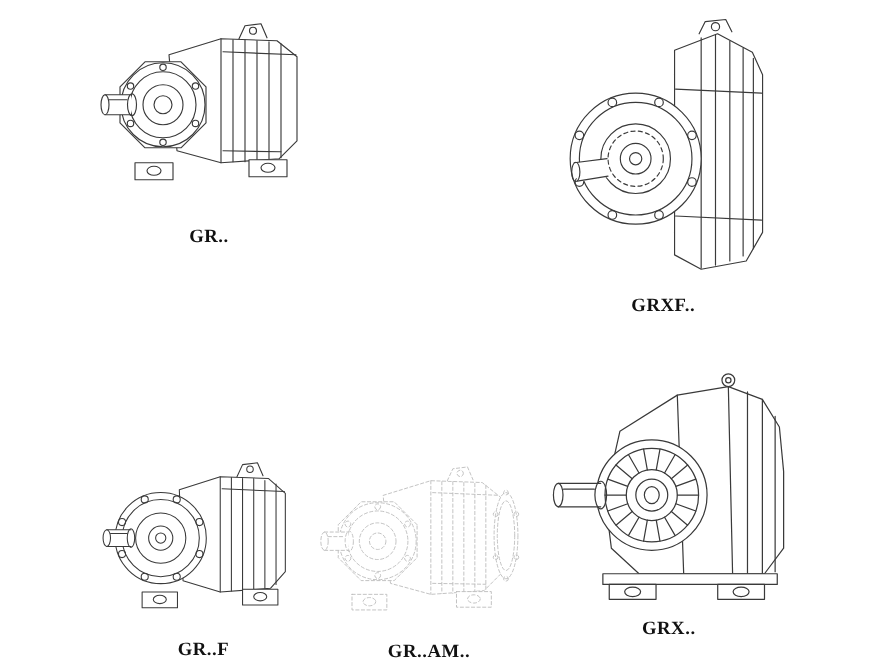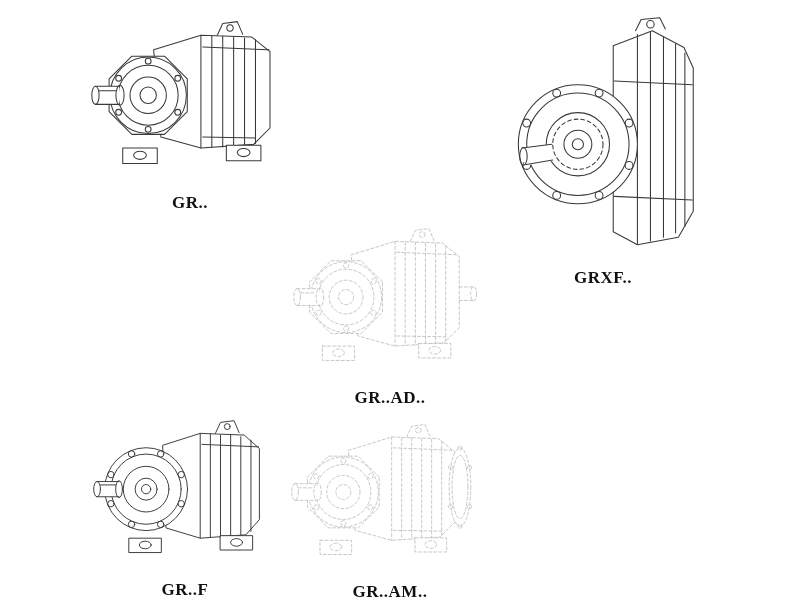--- a/index.html
+++ b/index.html
@@ -127,47 +127,43 @@
     <rect x="16" y="107" width="40" height="22" fill="#fff" stroke="none"></rect>
     <path d="M16 107 H56 M16 129 H56"></path>
     <ellipse cx="16" cy="118" rx="4.5" ry="11"></ellipse>
     <ellipse cx="56" cy="118" rx="5.5" ry="13"></ellipse>
     <path d="M21 112.5 H50"></path>
   </symbol>
 </svg>
 
 <div id="stage">
 
-  <figure style="left:90px;top:8px;width:200px;">
+  <figure style="left:90px;top:8px;width:200px;gap:12px;">
     <svg class="art" viewBox="0 0 220 200">
       <use href="#sym-foot" width="220" height="200"></use>
     </svg>
     <figcaption>GR..</figcaption>
   </figure>
 
 
   <figure style="left:496px;top:14px;width:214px;">
     <svg class="art" viewBox="0 0 230 270">
       <use href="#sym-grxf" width="230" height="270"></use>
     </svg>
     <figcaption>GRXF..</figcaption>
   </figure>
 
 
-  <figure class="phantom" style="left:292px;top:216px;width:196px;">
-    <svg class="art" viewBox="0 0 232 200">
-      <use href="#sym-foot" width="220" height="200"></use>
-      <g>
-        <path d="M198 84 h16 M198 100 h16"></path>
-        <ellipse cx="215" cy="92" rx="3.5" ry="8.5"></ellipse>
-      </g>
+
+  <figure style="left:492px;top:336px;width:232px;">
+    <svg class="art" viewBox="0 0 240 230">
+      <use href="#sym-grx" width="240" height="230"></use>
     </svg>
-    <figcaption>GR..AD..</figcaption>
+    <figcaption>GRX..</figcaption>
   </figure>
-
 
   <figure style="left:92px;top:408px;width:186px;align-items:center;">
     <svg class="art" viewBox="0 0 220 200">
       <use href="#sym-flange" width="220" height="200"></use>
     </svg>
     <figcaption>GR..F</figcaption>
   </figure>
 
   <figure class="phantom" style="left:290px;top:412px;width:200px;">
     <svg class="art" viewBox="0 0 240 200">

